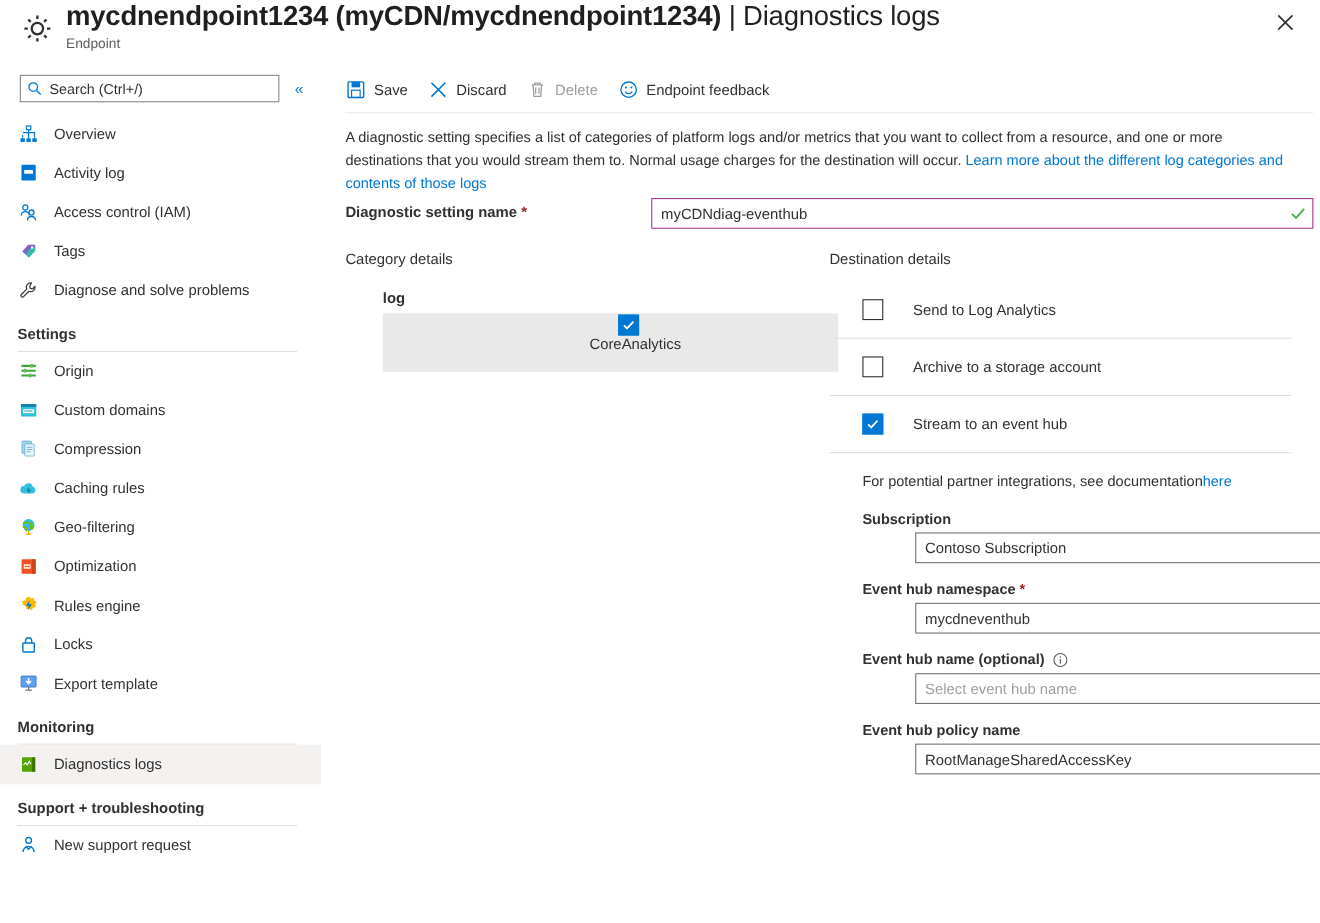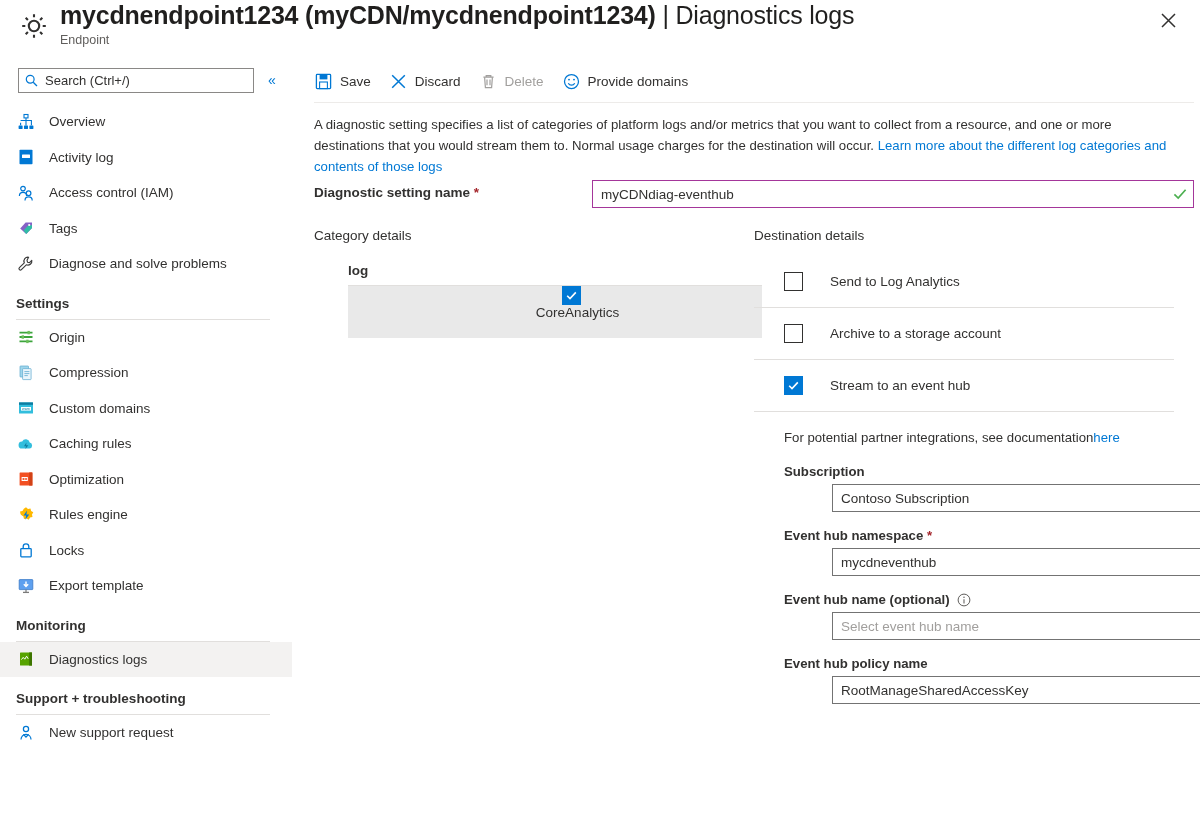--- a/index.html
+++ b/index.html
@@ -313,52 +313,63 @@
             <rect x="9.2" y="11.7" width="2.4" height="3.4"></rect>
           </g>
         </svg>
       </span>
       <span class="nav-label">Origin</span>
     </div>
 
     <div class="nav-item">
       <span class="nav-icon">
         <svg width="18" height="18" viewBox="0 0 18 18">
+          <rect x="2" y="3.4" width="14" height="11.2" rx="0.6" fill="#32bedd"></rect>
+          <rect x="2" y="3.4" width="14" height="2.4" fill="#0d7ca0"></rect>
+          <rect x="4" y="8" width="10" height="3.6" fill="#ffffff"></rect>
+          <text x="9" y="10.9" font-size="3.6" text-anchor="middle" fill="#0d7ca0" font-family="sans-serif">www</text>
+        </svg>
+      </span>
+      <span class="nav-label">Custom domains</span>
+    </div>
+
+    <div class="nav-item">
+      <span class="nav-icon">
+        <svg width="18" height="18" viewBox="0 0 18 18">
           <rect x="3" y="2" width="8.5" height="11" rx="0.6" fill="#9fd6ec" stroke="#5ca9cf" stroke-width="0.7"></rect>
           <rect x="5.6" y="4.6" width="8.5" height="11" rx="0.6" fill="#e9f5fb" stroke="#5ca9cf" stroke-width="0.7"></rect>
           <g stroke="#5ca9cf" stroke-width="0.8">
             <path d="M7.4 7.6h5M7.4 9.6h5M7.4 11.6h3.4"></path>
           </g>
         </svg>
       </span>
       <span class="nav-label">Compression</span>
     </div>
 
     <div class="nav-item">
       <span class="nav-icon">
         <svg width="18" height="18" viewBox="0 0 18 18">
-          <rect x="2" y="3.4" width="14" height="11.2" rx="0.6" fill="#32bedd"></rect>
-          <rect x="2" y="3.4" width="14" height="2.4" fill="#0d7ca0"></rect>
-          <rect x="4" y="8" width="10" height="3.6" fill="#ffffff"></rect>
-          <text x="9" y="10.9" font-size="3.6" text-anchor="middle" fill="#0d7ca0" font-family="sans-serif">www</text>
-        </svg>
-      </span>
-      <span class="nav-label">Custom domains</span>
-    </div>
-
-    <div class="nav-item">
-      <span class="nav-icon">
-        <svg width="18" height="18" viewBox="0 0 18 18">
           <path d="M5 13.6h7.4a3.1 3.1 0 0 0 .3-6.1 4 4 0 0 0-7.5-1 3 3 0 0 0-.2 7.1z" fill="#32bedd"></path>
           <path d="M9.4 7.6 7 11.2h2l-.6 2.9 3-3.8h-2.2z" fill="#0d7ca0"></path>
         </svg>
       </span>
       <span class="nav-label">Caching rules</span>
     </div>
 
+    <div class="nav-item">
+      <span class="nav-icon">
+        <svg width="18" height="18" viewBox="0 0 18 18">
+          <circle cx="9" cy="7.3" r="5.4" fill="#32bedd"></circle>
+          <path d="M4.3 4.8c1.6.9 2.3 1 3.3.4.9-.6 2-.2 2.6.7.5.9 1.9.6 2.6-.2M3.7 9.3c1.4-.4 2.6.3 3.1 1.3.4.9.1 1.9-.5 2.2" fill="none" stroke="#7fba00" stroke-width="1.5"></path>
+          <circle cx="11.6" cy="9.7" r="1.9" fill="#7fba00"></circle>
+          <path d="M9 12.7v2.6M6.6 15.6h4.8" stroke="#ffb900" stroke-width="1.4" fill="none"></path>
+        </svg>
+      </span>
+      <span class="nav-label">Geo-filtering</span>
+    </div>
 
     <div class="nav-item">
       <span class="nav-icon">
         <svg width="18" height="18" viewBox="0 0 18 18">
           <rect x="2.6" y="2.4" width="12.8" height="13.2" rx="0.6" fill="#f25022"></rect>
           <rect x="12.2" y="2.4" width="3.2" height="13.2" fill="#d14217"></rect>
           <rect x="4.6" y="7" width="6.2" height="4" fill="#ffffff"></rect>
           <g fill="#f25022">
             <circle cx="6.3" cy="9" r="0.9"></circle>
             <circle cx="9.1" cy="9" r="0.9"></circle>
@@ -476,21 +487,21 @@
 
     <div class="tb-btn">
       <span class="tb-icon">
         <svg width="17" height="17" viewBox="0 0 17 17">
           <circle cx="8.5" cy="8.5" r="7" fill="none" stroke="#0078d4" stroke-width="1.25"></circle>
           <circle cx="6" cy="6.6" r="0.95" fill="#0078d4"></circle>
           <circle cx="11" cy="6.6" r="0.95" fill="#0078d4"></circle>
           <path d="M5.3 10.2a3.6 3.6 0 0 0 6.4 0" fill="none" stroke="#0078d4" stroke-width="1.25"></path>
         </svg>
       </span>
-      <span class="tb-label">Provide domains</span>
+      <span class="tb-label">Endpoint feedback</span>
     </div>
   </div>
   <div class="toolbar-rule"></div>
 
   <div class="desc">
     <span>A diagnostic setting specifies a list of categories of platform logs and/or metrics that you want to collect from a resource, and one or more destinations that you would stream them to. Normal usage charges for the destination will occur. </span><a href="#">Learn more about the different log categories and contents of those logs</a>
   </div>
 
   <div class="setting-name-row">
     <div class="setting-name-label">

